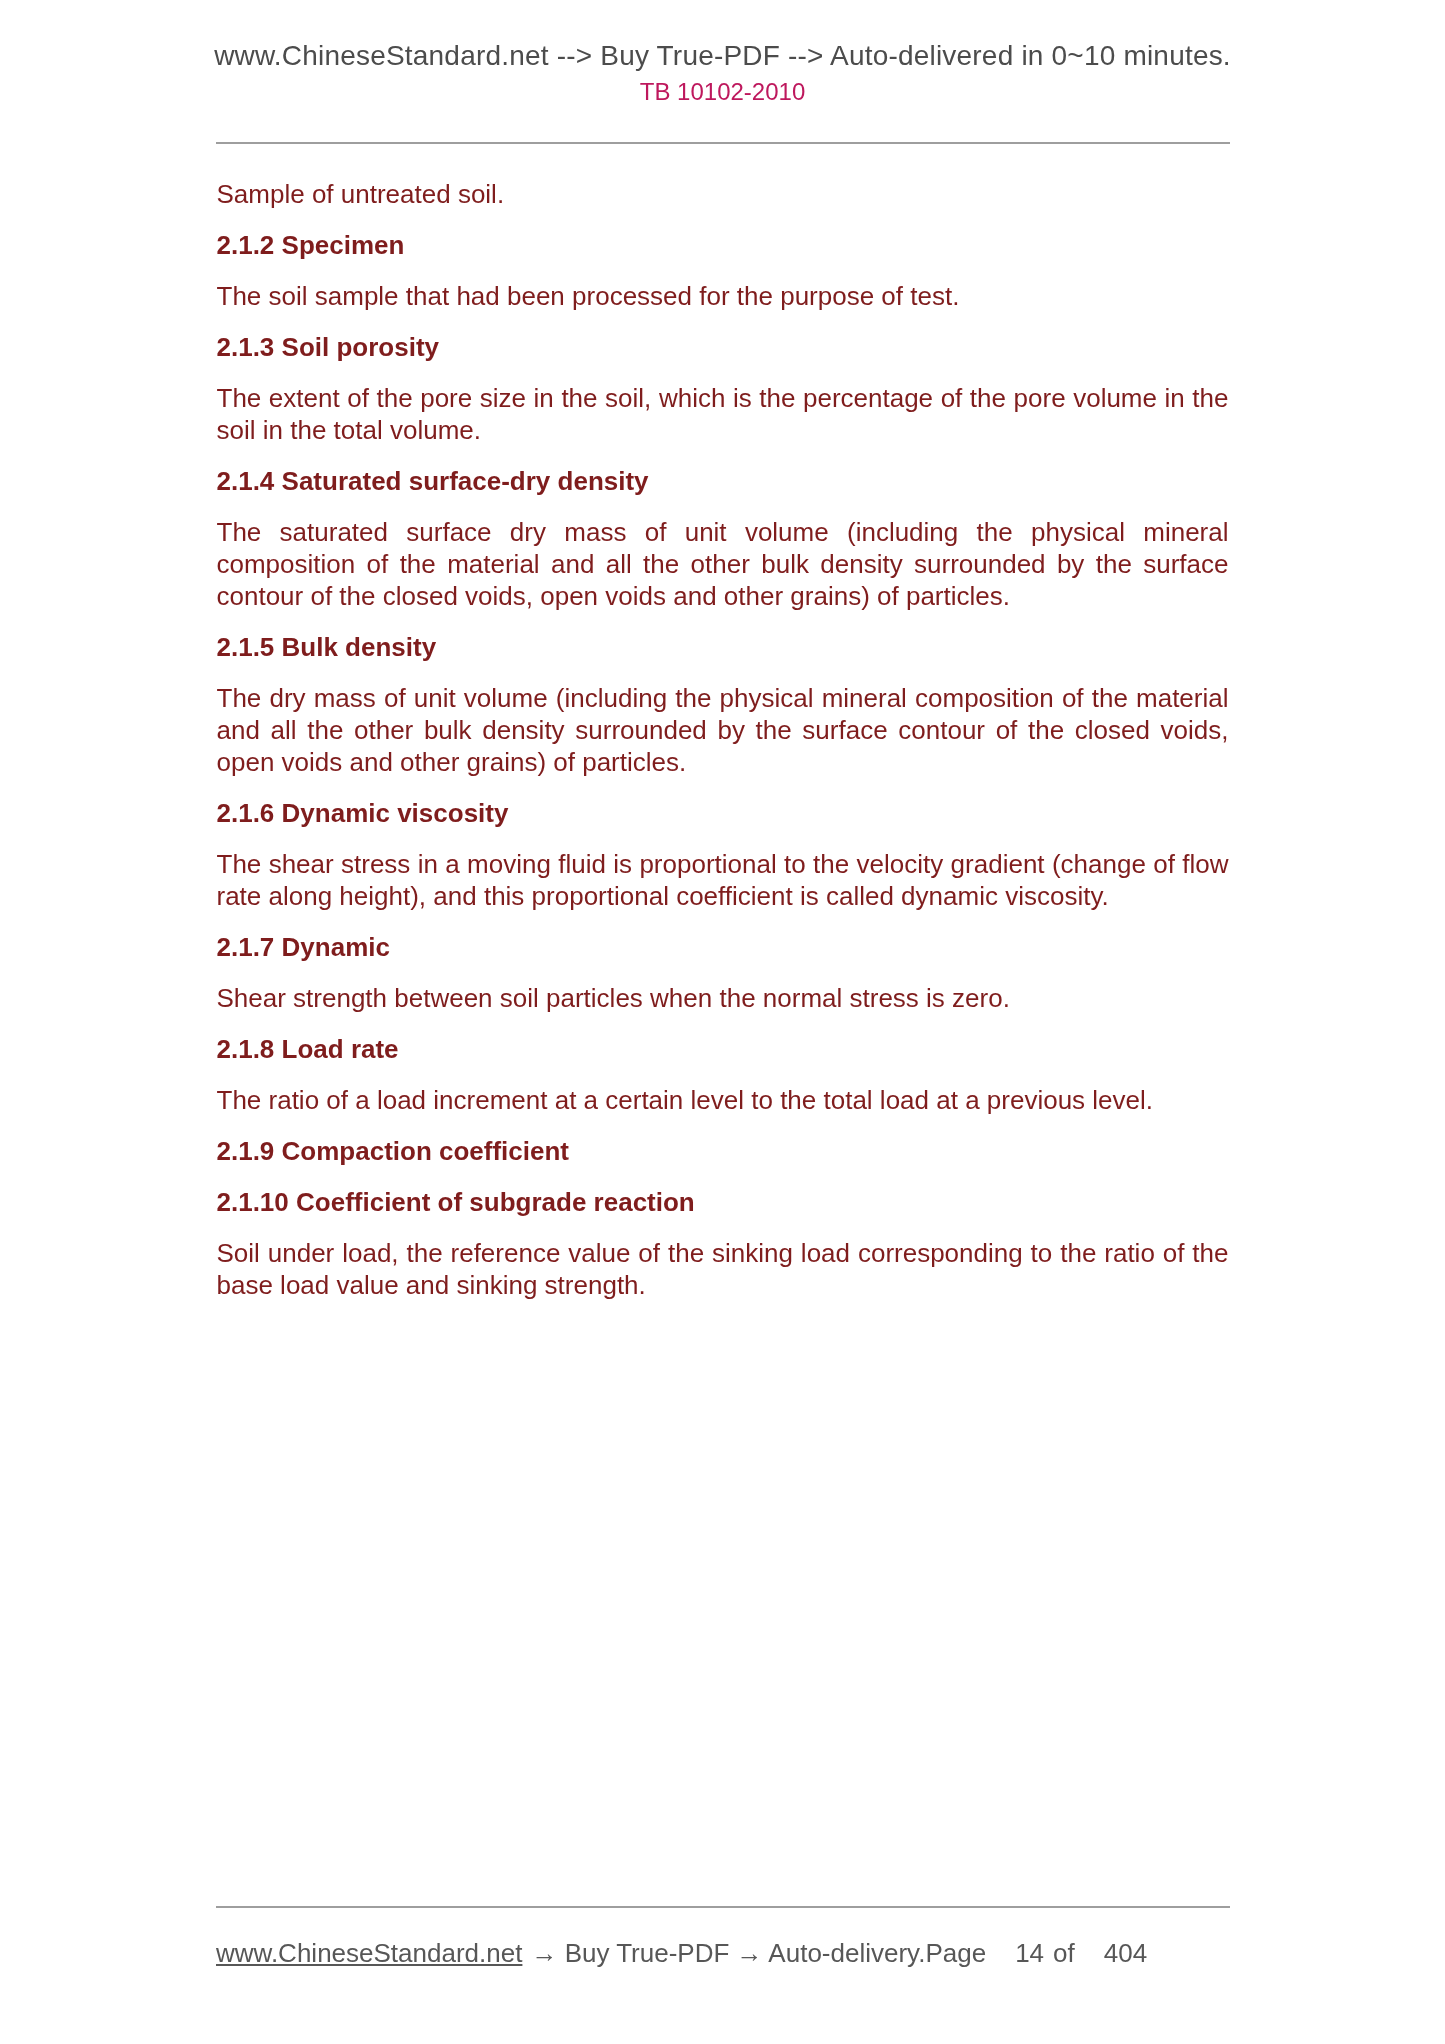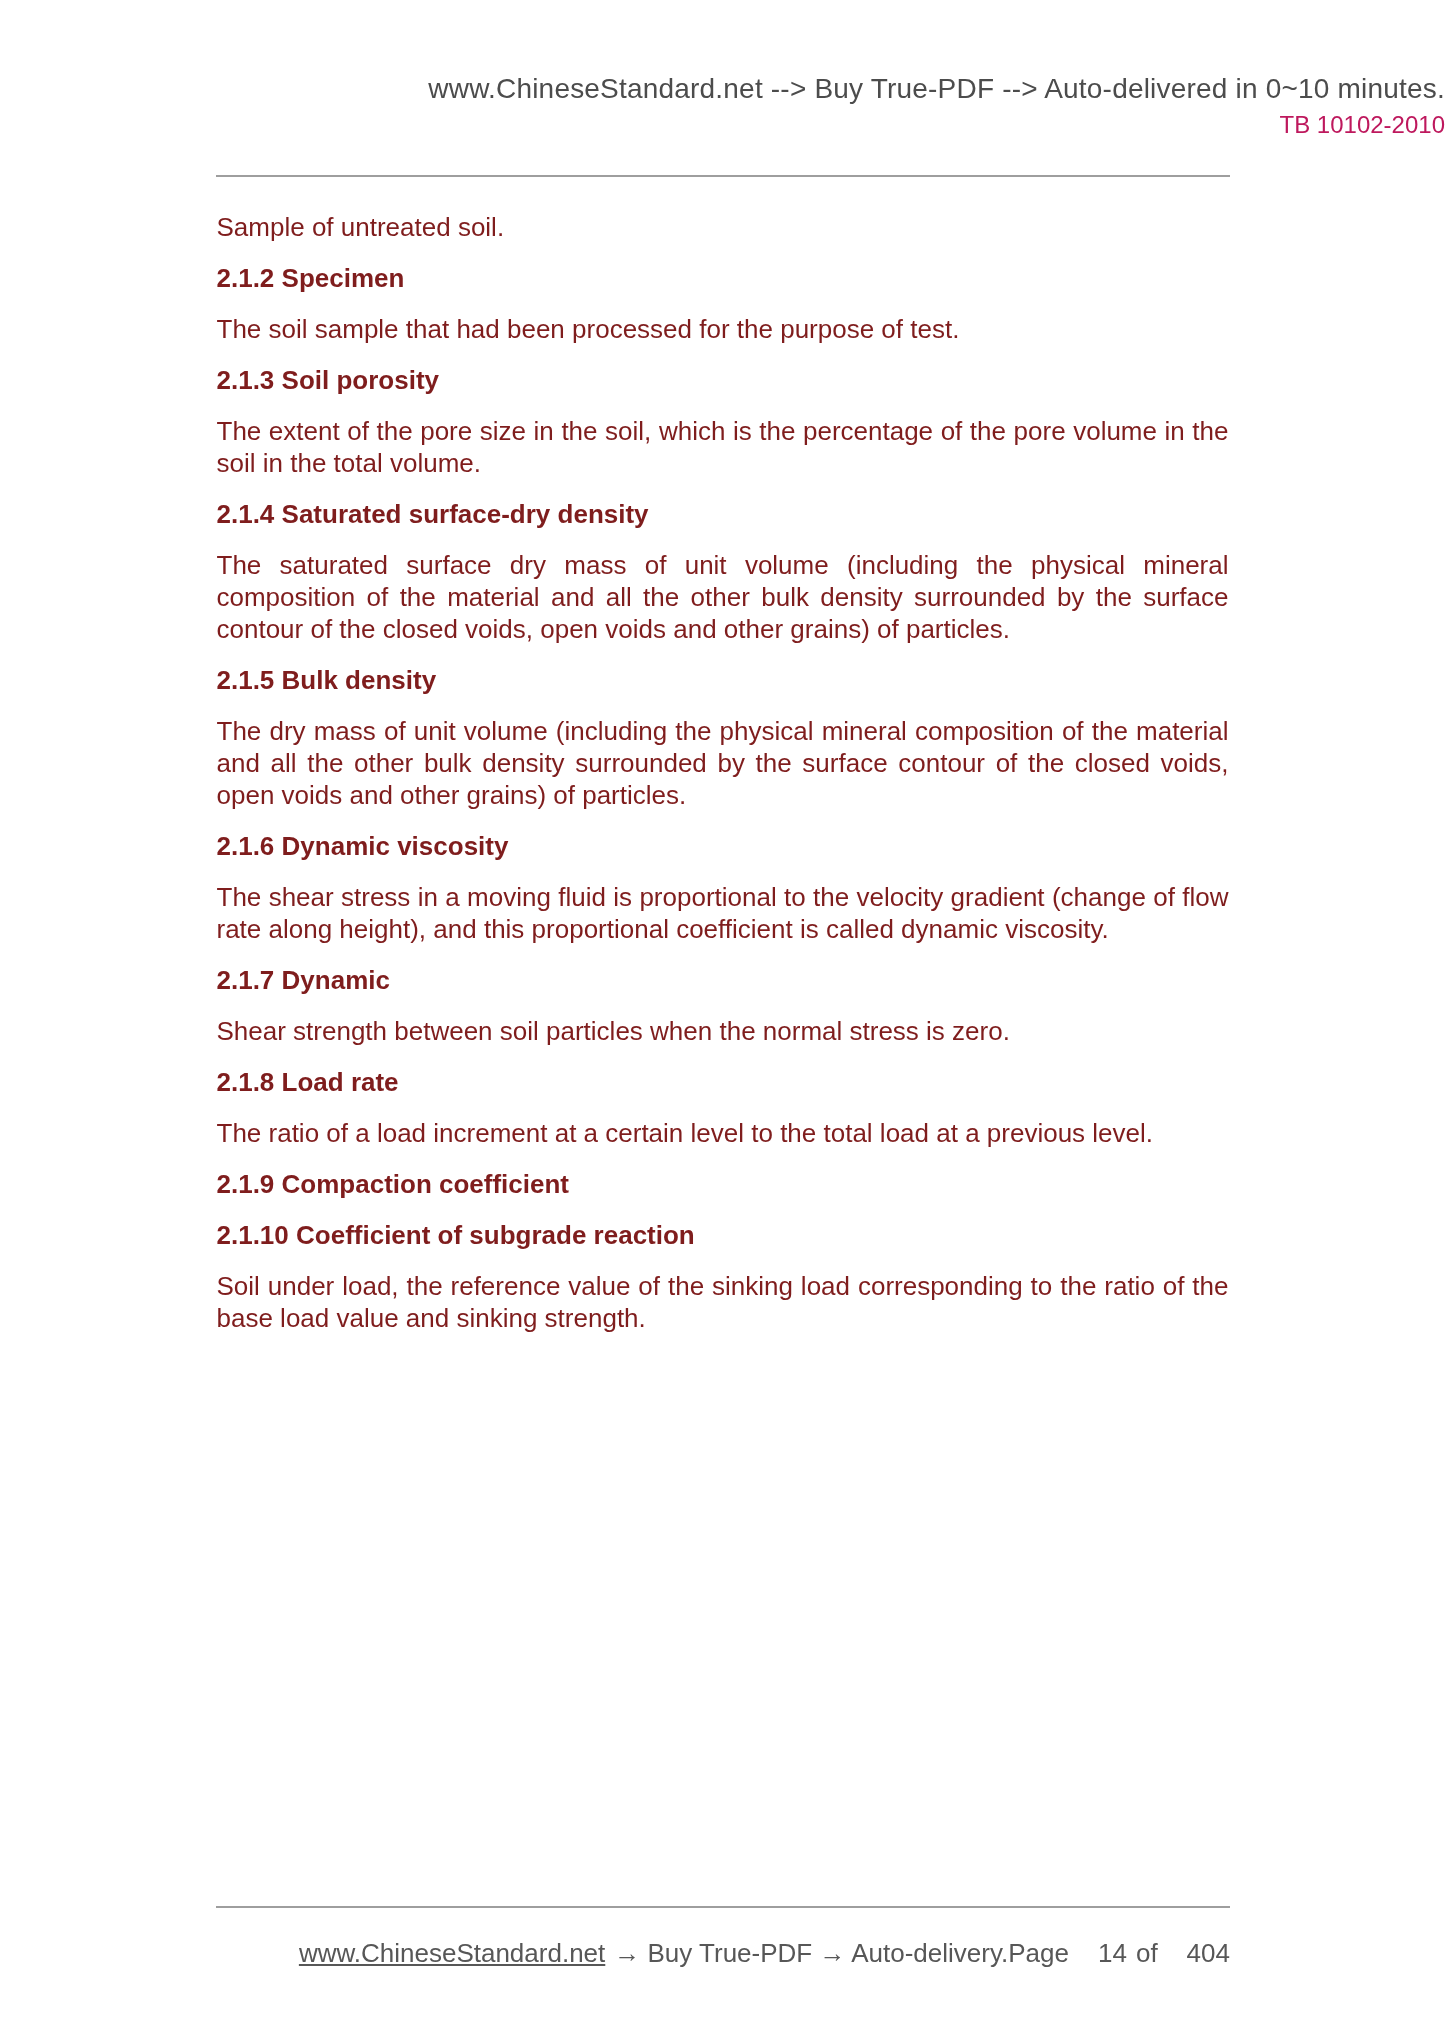--- a/index.html
+++ b/index.html
@@ -11,22 +11,22 @@
     position: relative;
     overflow: hidden;
   }
   .page {
     position: relative;
     width: 1445px;
     height: 2044px;
     background: #ffffff;
   }
   .header {
-    text-align: right;
-    padding-top: 72px;
+    text-align: center;
+    padding-top: 39px;
   }
   .header-line1 {
     font-size: 28px;
     line-height: 34px;
     color: #4c4c4c;
     letter-spacing: 0.2px;
   }
   .header-line2 {
     font-size: 24px;
     line-height: 29px;
@@ -59,21 +59,21 @@
     margin: 19px 0;
   }
   .footer {
     position: absolute;
     top: 1906px;
     left: 216px;
     width: 1014px;
     border-top: 2px solid #9e9e9e;
     padding-top: 30px;
     display: flex;
-    justify-content: flex-end;
+    justify-content: flex-start;
     align-items: baseline;
     font-size: 26px;
     color: #575757;
   }
   .footer-left { display: flex; gap: 9px; align-items: baseline; }
   .footer-site { text-decoration: underline; cursor: pointer; }
   .footer-right { display: flex; gap: 9px; align-items: baseline; }
   .footer-right b { font-weight: normal; margin-left: 20px; }
 </style>
 </head>

